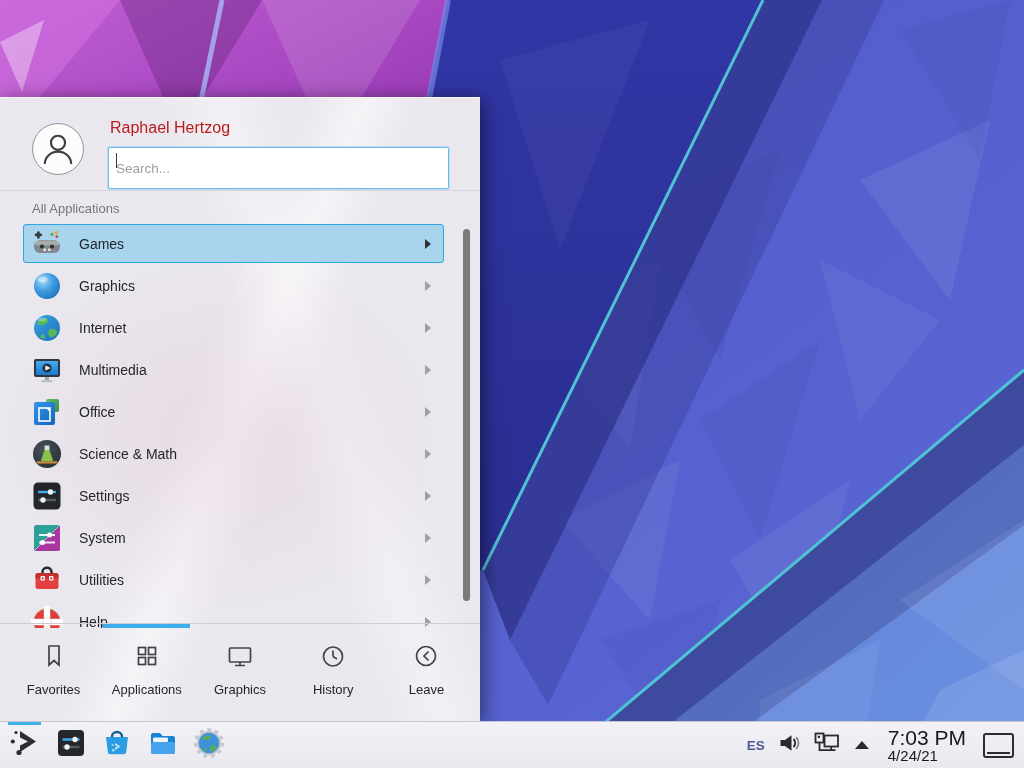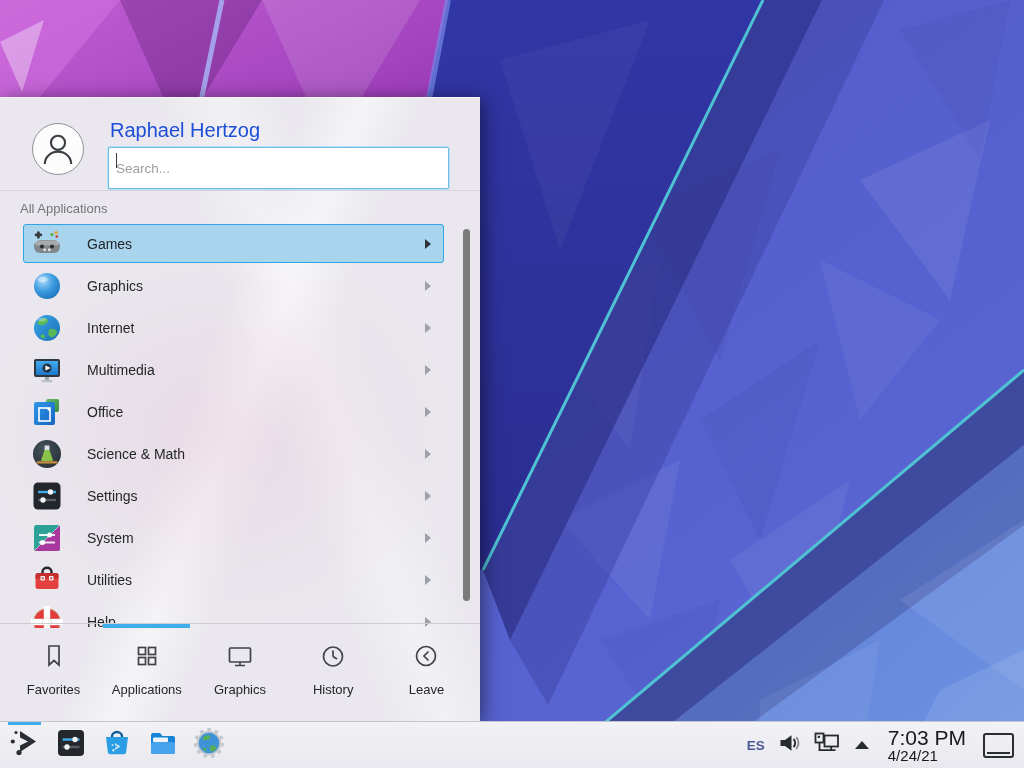--- a/index.html
+++ b/index.html
@@ -13,36 +13,36 @@
     border-top:1px solid #f6f5f8;box-sizing:border-box;}
   .menu-panel::before{content:'';position:absolute;inset:0;pointer-events:none;
     background:
       radial-gradient(ellipse 340px 280px at 46% 54%, rgba(226,186,208,.30), transparent 70%),
       linear-gradient(112deg, transparent 42%, rgba(255,255,255,.5) 50%, transparent 58%),
       linear-gradient(70deg, transparent 54%, rgba(255,255,255,.35) 63%, transparent 72%);}
   .menu-inner{position:absolute;inset:0;z-index:1;}
 
   .avatar{position:absolute;left:32px;top:25px;width:50px;height:50px;border:1px solid #909498;
     border-radius:50%;background:#fcfcfd;display:flex;align-items:center;justify-content:center;}
-  .user-name{position:absolute;left:110px;top:21px;font-size:20px;color:#1d4ed8;}
+  .user-name{position:absolute;left:110px;top:21px;font-size:16px;color:#b91c1c;}
   .search{position:absolute;left:108px;top:49px;width:341px;height:42px;}
   .search input{width:100%;height:100%;box-sizing:border-box;border:1px solid #6fbbe5;
     box-shadow:0 0 0 1px #b8dff4;border-radius:2px;background:#ffffff;
     font-family:"Liberation Sans",sans-serif;font-size:13.5px;color:#232629;padding:0 7px;outline:none;}
   .search input::placeholder{color:#9aa0a4;}
   .search .caret{position:absolute;left:8px;top:6px;width:1px;height:15px;background:#3a3e42;}
   .hr1{position:absolute;top:92px;left:0;right:0;height:1px;background:#d6d4da;}
-  .section-label{position:absolute;top:103px;left:20px;font-size:13px;color:#75757a;}
+  .section-label{position:absolute;top:103px;left:32px;font-size:13px;color:#75757a;}
 
   .menu-list{position:absolute;top:121px;left:0;right:0;height:409px;overflow:hidden;padding-top:5px;box-sizing:border-box;}
   .menu-item{height:39px;margin:0 36px 3px 23px;display:flex;align-items:center;
     border:1px solid transparent;border-radius:3px;padding:0 12px 0 7px;box-sizing:border-box;}
   .menu-item.active{background:#a9d4ee;border-color:#2fa6df;}
   .mi-icon{width:32px;height:32px;flex:0 0 32px;display:flex;align-items:center;justify-content:center;}
-  .mi-label{margin-left:24px;font-size:14px;color:#232629;}
+  .mi-label{margin-left:16px;font-size:14px;color:#232629;}
   .mi-arrow{margin-left:auto;width:0;height:0;border-top:5px solid transparent;
     border-bottom:5px solid transparent;border-left:6px solid #9ba1a6;}
   .menu-item.active .mi-arrow{border-left-color:#2e3236;}
   .scrollbar{position:absolute;right:10px;top:131px;width:7px;height:372px;background:#7b7b7b;border-radius:4px;}
 
   .hr2{position:absolute;top:525px;left:0;right:0;height:1px;background:#cfcdd3;}
   .tab-indicator{position:absolute;top:526px;left:103px;width:87px;height:4px;background:#3daee9;}
   .tab-bar{position:absolute;top:538px;left:7px;right:7px;display:flex;}
   .tab{flex:1;display:flex;flex-direction:column;align-items:center;gap:8px;padding-top:6px;}
   .tab-label{font-size:13px;color:#232629;}

